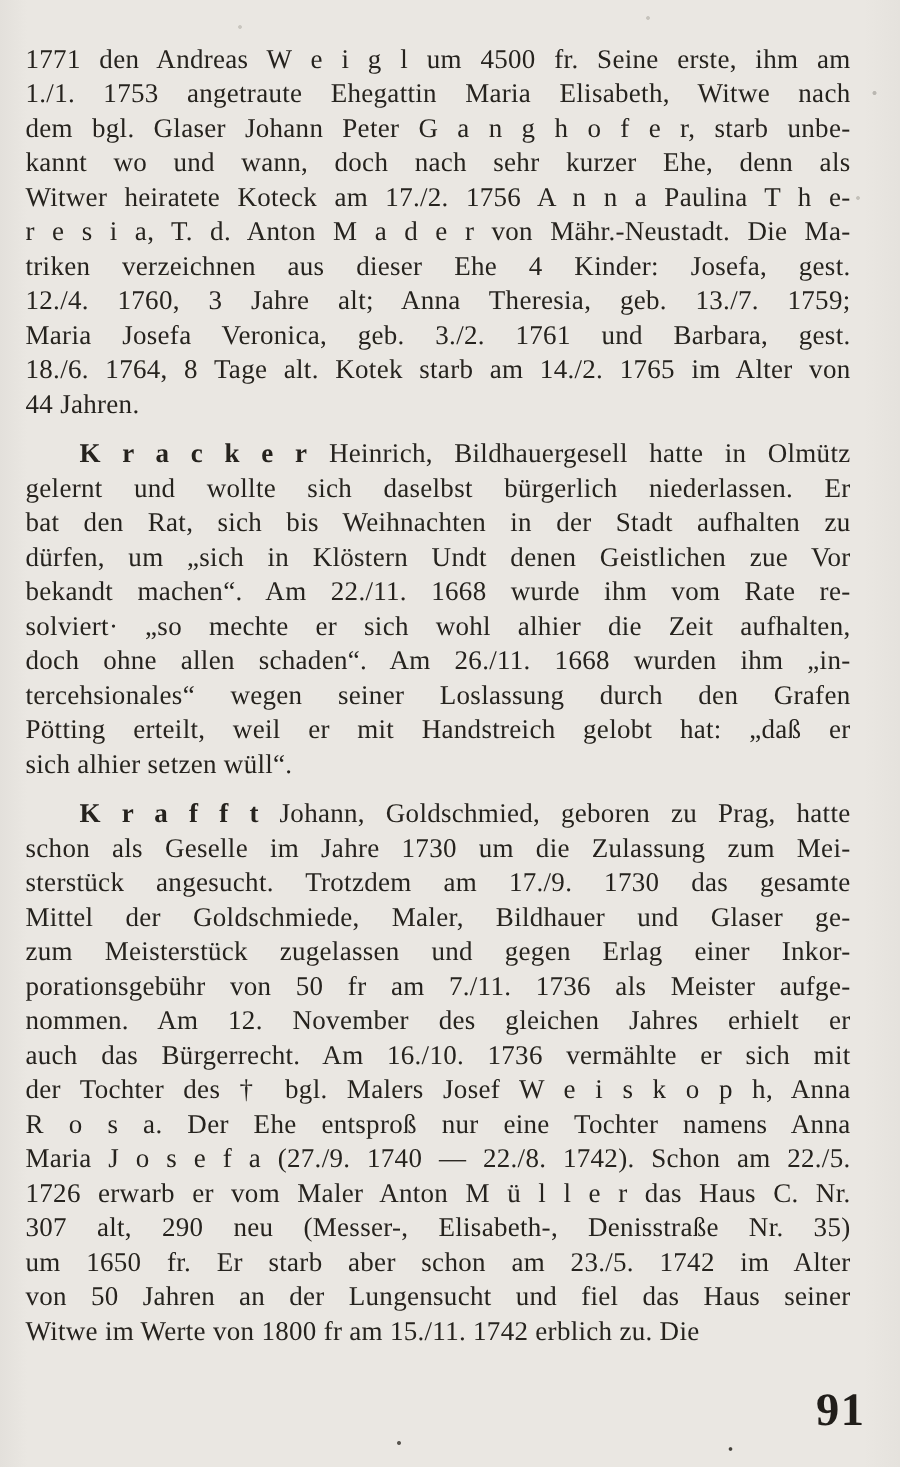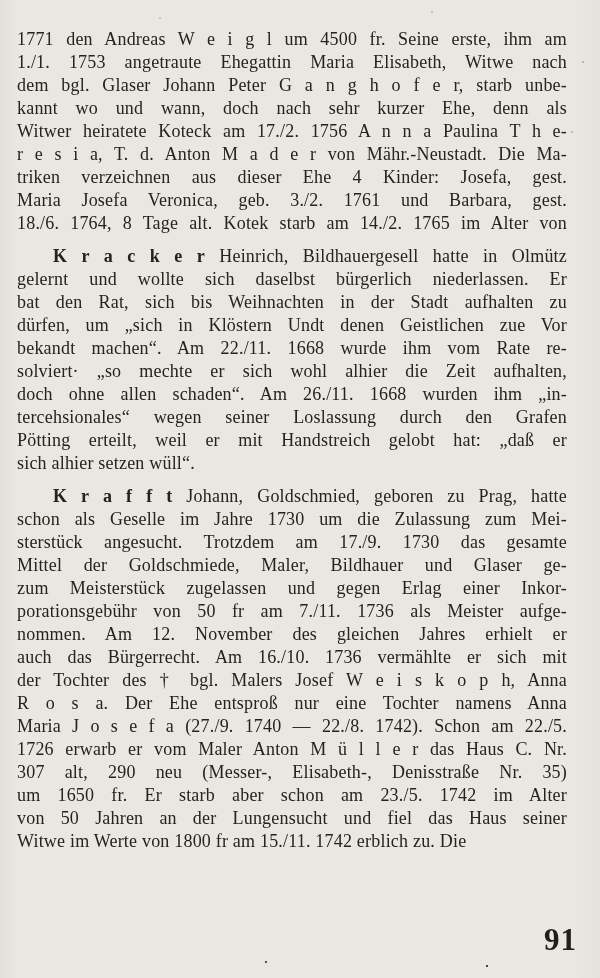--- a/index.html
+++ b/index.html
@@ -58,22 +58,24 @@
 <div class="page">
   <div class="text-block">
       <div class="para">
         <div class="line"><span class="">1771 den Andreas W e i g l um 4500 fr. Seine erste, ihm am</span></div>
         <div class="line"><span class="">1./1. 1753 angetraute Ehegattin Maria Elisabeth, Witwe nach</span></div>
         <div class="line"><span class="">dem bgl. Glaser Johann Peter G a n g h o f e r, starb unbe-</span></div>
         <div class="line"><span class="">kannt wo und wann, doch nach sehr kurzer Ehe, denn als</span></div>
         <div class="line"><span class="">Witwer heiratete Koteck am 17./2. 1756 A n n a Paulina T h e-</span></div>
         <div class="line"><span class="">r e s i a, T. d. Anton M a d e r von Mähr.-Neustadt. Die Ma-</span></div>
         <div class="line"><span class="">triken verzeichnen aus dieser Ehe 4 Kinder: Josefa, gest.</span></div>
+        <div class="line"><span class="">12./4. 1760, 3 Jahre alt; Anna Theresia, geb. 13./7. 1759;</span></div>
         <div class="line"><span class="">Maria Josefa Veronica, geb. 3./2. 1761 und Barbara, gest.</span></div>
         <div class="line"><span class="">18./6. 1764, 8 Tage alt. Kotek starb am 14./2. 1765 im Alter von</span></div>
+        <div class="line line-last"><span class="">44 Jahren.</span></div>
       </div>
       <div class="para">
         <div class="line line-indent"><span class="headword">K r a c k e r</span><span class=""> Heinrich, Bildhauergesell hatte in Olmütz</span></div>
         <div class="line"><span class="">gelernt und wollte sich daselbst bürgerlich niederlassen. Er</span></div>
         <div class="line"><span class="">bat den Rat, sich bis Weihnachten in der Stadt aufhalten zu</span></div>
         <div class="line"><span class="">dürfen, um „sich in Klöstern Undt denen Geistlichen zue Vor</span></div>
         <div class="line"><span class="">bekandt machen“. Am 22./11. 1668 wurde ihm vom Rate re-</span></div>
         <div class="line"><span class="">solviert· „so mechte er sich wohl alhier die Zeit aufhalten,</span></div>
         <div class="line"><span class="">doch ohne allen schaden“. Am 26./11. 1668 wurden ihm „in-</span></div>
         <div class="line"><span class="">tercehsionales“ wegen seiner Loslassung durch den Grafen</span></div>

